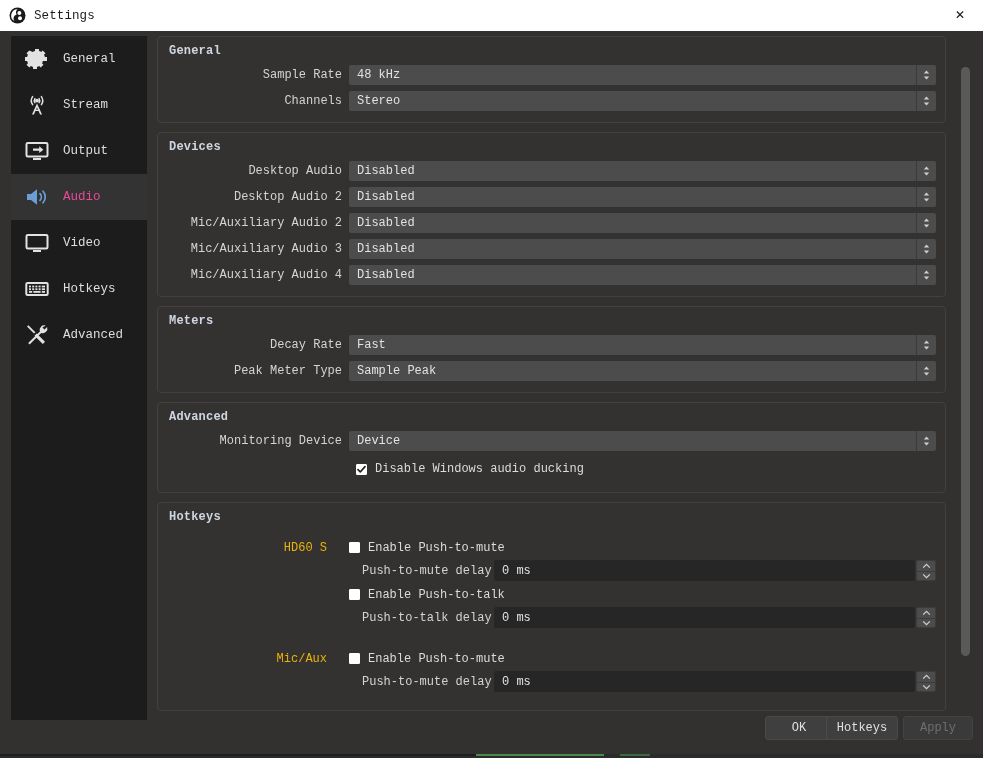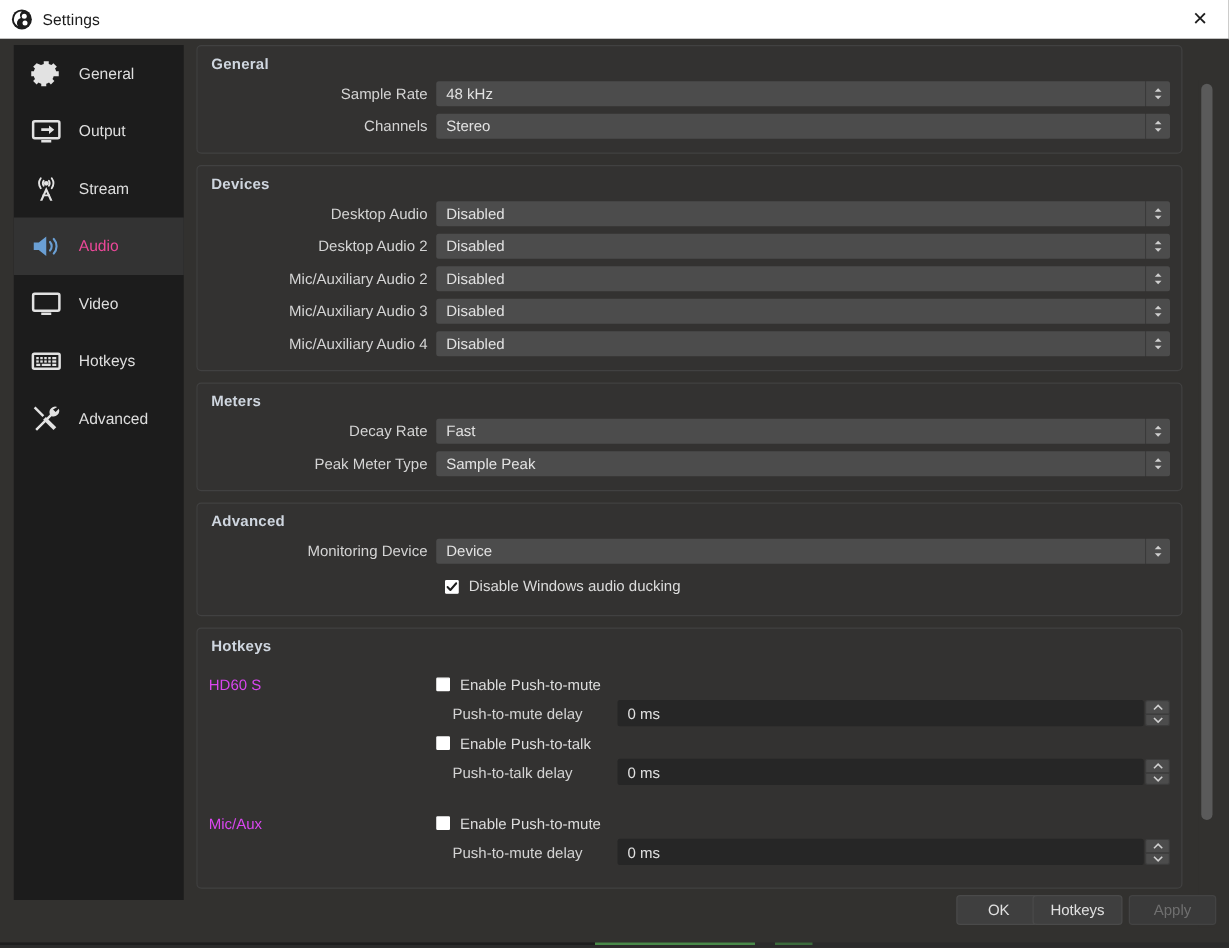--- a/index.html
+++ b/index.html
@@ -4,21 +4,21 @@
 <style>
   html,body{margin:0;padding:0;}
   body{
     width:983px;height:758px;overflow:hidden;
     background:#32312f;
     font-family:"Liberation Sans", sans-serif;
     font-size:12px;
     color:#d8d8d8;
     -webkit-font-smoothing:antialiased;
   }
-  .win{position:relative;width:891px;height:758px;}
+  .win{position:relative;width:891px;height:758px;font-family:Liberation Mono, monospace;}
 
   
   .titlebar{
     position:absolute;left:0;top:0;width:983px;height:31px;
     background:#ffffff;border-bottom:1px solid #c9c9c9;
     display:flex;align-items:center;
   }
   .tb-icon{margin-left:9px;width:17px;height:17px;display:block;}
   .tb-title{margin-left:8px;font-size:12.5px;color:#1b1b1b;letter-spacing:.1px;}
   .tb-close{
@@ -98,22 +98,22 @@
     border:1px solid #ffffff;box-sizing:border-box;cursor:pointer;
     display:flex;align-items:center;justify-content:center;border-radius:1px;
   }
   .cbox svg{display:block;}
   .cbtext{margin-left:8px;font-size:12px;color:#dcdcdc;}
 
   
   .hk-block{margin-top:4px;}
   .hk-cbrow{display:flex;align-items:center;height:19px;margin-bottom:3px;}
   .hk-name{
-    width:182px;flex:0 0 182px;padding-right:22px;
-    font-size:12px;color:#d946ef;box-sizing:border-box;
+    width:182px;flex:0 0 182px;text-align:right;padding-right:22px;
+    font-size:12px;color:#eab308;box-sizing:border-box;
   }
   .hk-spacer{width:182px;flex:0 0 182px;}
   .hk-delayrow{display:flex;align-items:center;height:21px;margin-bottom:4px;}
   .hk-dlabel{
     width:145px;flex:0 0 145px;text-align:left;padding-left:13px;
     font-size:12px;color:#d4d4d4;box-sizing:border-box;white-space:nowrap;
   }
   .spin{
     flex:1 1 auto;height:21px;background:#262626;border-radius:2px;
     display:flex;align-items:center;font-size:12px;color:#e2e2e2;
@@ -190,43 +190,43 @@
             <path fill="#e2e2e2" d="M13 8.2a4.8 4.8 0 1 0 0 9.6 4.8 4.8 0 0 0 0-9.6zm0 7.2a2.4 2.4 0 1 1 0-4.8 2.4 2.4 0 0 1 0 4.8z"></path>
             <path fill="#e2e2e2" d="M23 11h-2.1a8.1 8.1 0 0 0-.9-2.2l1.5-1.5-2.8-2.8-1.5 1.5a8.1 8.1 0 0 0-2.2-.9V3h-4v2.1a8.1 8.1 0 0 0-2.2.9L5.3 4.5 2.5 7.3 4 8.8a8.1 8.1 0 0 0-.9 2.2H1v4h2.1a8.1 8.1 0 0 0 .9 2.2l-1.5 1.5 2.8 2.8 1.5-1.5a8.1 8.1 0 0 0 2.2.9V23h4v-2.1a8.1 8.1 0 0 0 2.2-.9l1.5 1.5 2.8-2.8-1.5-1.5a8.1 8.1 0 0 0 .9-2.2H23z"></path>
           </svg>
         </span>
         <span class="nav-label">General</span>
       </div>
 
       <div class="nav-item">
         <span class="nav-ico">
           <svg width="26" height="26" viewBox="0 0 26 26">
-            <rect x="2.5" y="5" width="21" height="13.5" rx="1.3" fill="none" stroke="#e2e2e2" stroke-width="2"></rect>
-            <rect x="9" y="20" width="8" height="2" fill="#e2e2e2"></rect>
-            <path fill="#e2e2e2" d="M9 10.6h6.2V8.3l4.2 3.4-4.2 3.4v-2.3H9z"></path>
-          </svg>
-        </span>
-        <span class="nav-label">Output</span>
-      </div>
-
-      <div class="nav-item">
-        <span class="nav-ico">
-          <svg width="26" height="26" viewBox="0 0 26 26">
             <g stroke="#e2e2e2" stroke-width="1.5" fill="none" stroke-linecap="round">
               <path d="M8.6 4.6a7 7 0 0 0 0 8"></path>
               <path d="M17.4 4.6a7 7 0 0 1 0 8"></path>
               <path d="M10.9 6.6a3.6 3.6 0 0 0 0 4"></path>
               <path d="M15.1 6.6a3.6 3.6 0 0 1 0 4"></path>
             </g>
             <circle cx="13" cy="8.6" r="1.9" fill="#e2e2e2"></circle>
             <path fill="#e2e2e2" d="M13 11.5 8 22.5h1.9l3.1-7 3.1 7H18z"></path>
             <rect x="10" y="17.6" width="6" height="1.4" fill="#e2e2e2"></rect>
           </svg>
         </span>
         <span class="nav-label">Stream</span>
+      </div>
+
+      <div class="nav-item">
+        <span class="nav-ico">
+          <svg width="26" height="26" viewBox="0 0 26 26">
+            <rect x="2.5" y="5" width="21" height="13.5" rx="1.3" fill="none" stroke="#e2e2e2" stroke-width="2"></rect>
+            <rect x="9" y="20" width="8" height="2" fill="#e2e2e2"></rect>
+            <path fill="#e2e2e2" d="M9 10.6h6.2V8.3l4.2 3.4-4.2 3.4v-2.3H9z"></path>
+          </svg>
+        </span>
+        <span class="nav-label">Output</span>
       </div>
 
       <div class="nav-item sel">
         <span class="nav-ico">
           <svg width="26" height="26" viewBox="0 0 26 26">
             <path fill="#6a9fd4" d="M3 10h4l6-4.8v15.6L7 16H3z"></path>
             <g stroke="#6a9fd4" stroke-width="1.7" fill="none" stroke-linecap="round">
               <path d="M16 9.6a5 5 0 0 1 0 6.8"></path>
               <path d="M19 7.2a8.6 8.6 0 0 1 0 11.6"></path>
             </g>

